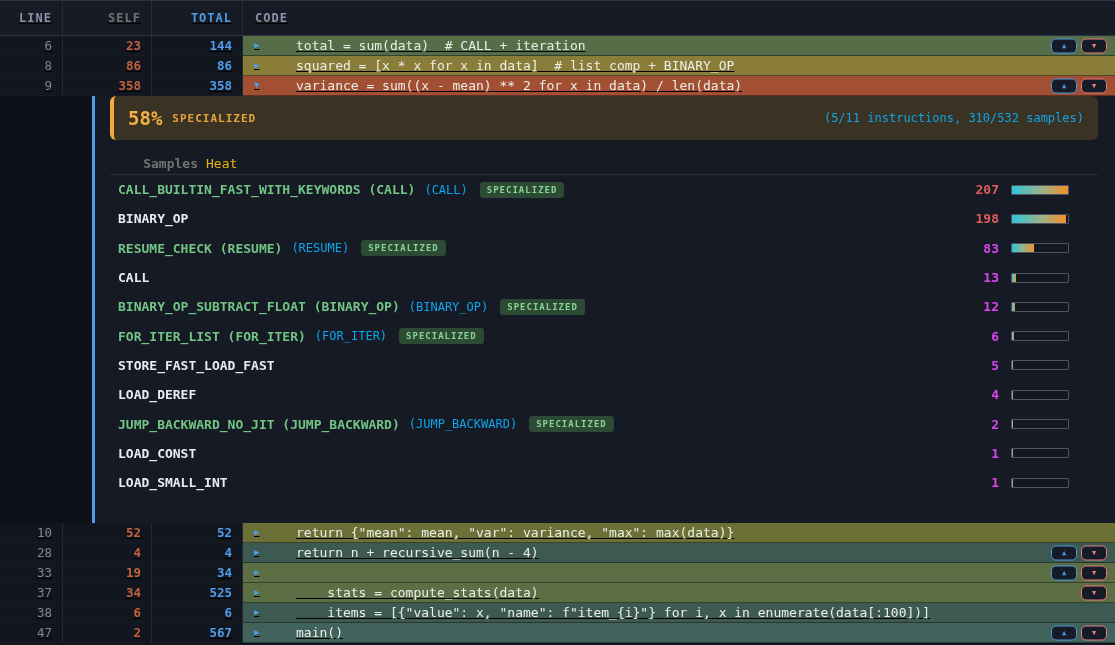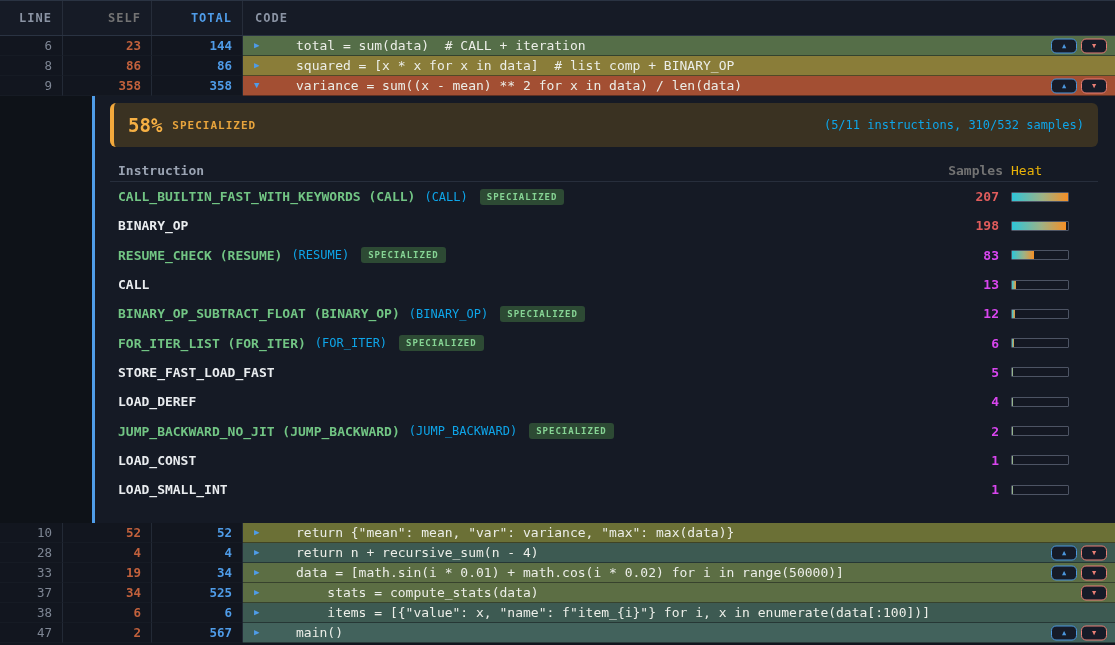--- a/index.html
+++ b/index.html
@@ -1,20 +1,20 @@
 <!DOCTYPE html>
 <html><head>
 <meta charset="utf-8">
 <style>
   * { box-sizing: border-box; margin: 0; padding: 0; }
   html, body { background: #0c0f15; }
   body { font-family: "DejaVu Sans Mono", "Liberation Mono", monospace; }
   .app {
     position: relative; width: 1115px; height: 645px;
-    background: #12161f; overflow: hidden;
+    background: #12161f; overflow: hidden; text-decoration: underline;
   }
   
   .thead {
     display: grid; grid-template-columns: 63px 89px 91px 1fr;
     height: 36px; align-items: center;
     background: #161b26;
     border-top: 1px solid #2a3342; border-bottom: 1px solid #2a3342;
   }
   .thead .hcell {
     font-size: 12px; font-weight: bold; letter-spacing: 1px;
@@ -61,21 +61,21 @@
   }
   .btn .tri { font-size: 7px; line-height: 1; }
   .btn.up { border: 1.5px solid #4b96dd; } .btn.up .tri { color: #4b96dd; }
   .btn.down { border: 1.5px solid #e97f76; } .btn.down .tri { color: #e97f76; }
   
   .expanded-section { position: relative; height: 427px; background: #151a25; }
   .gutter { position: absolute; left: 0; top: 0; width: 92px; height: 100%; background: #0e1218; }
   .indent-bar { position: absolute; left: 92px; top: 0; width: 3px; height: 100%; background: #4f9ce8; }
   .panel { position: absolute; left: 110px; right: 17px; top: 0; bottom: 0; }
   .banner {
-    margin-top: 7px; height: 44px; background: #3a3222;
+    height: 44px; background: #3a3222;
     border-left: 4px solid #f3a93c; border-radius: 6px;
     display: flex; align-items: center; padding: 0 14px;
   }
   .banner .pct { font-size: 19px; font-weight: bold; color: #f6b044; }
   .banner .pct-label { font-size: 11px; font-weight: bold; letter-spacing: 1px; color: #e8a43c; margin-left: 10px; }
   .banner .detail { margin-left: auto; font-size: 12px; color: #0ea5e9; }
   .itable-header {
     display: flex; align-items: center; height: 23px; margin-top: 12px;
     padding: 0 29px 0 8px; border-bottom: 1px solid #272e3c;
   }
@@ -171,21 +171,20 @@
   <div class="expanded-section">
     <div class="gutter"></div>
     <div class="indent-bar"></div>
     <div class="panel">
       <div class="banner">
         <span class="pct">58%</span>
         <span class="pct-label">SPECIALIZED</span>
         <span class="detail">(5/11 instructions, 310/532 samples)</span>
       </div>
       <div class="itable-header">
-        <span class="ih-instr">Instruction</span>
         <span class="ih-samples">Samples</span>
         <span class="ih-heat">Heat</span>
       </div>
       <div id="instr-rows">
           <div class="instr-row">
     <span class="iname green">CALL_BUILTIN_FAST_WITH_KEYWORDS (CALL)</span>
     <span class="ifam">(CALL)</span>
     <span class="ibadge">SPECIALIZED</span>
     <span class="ispacer"></span>
     <span class="isamples hot">207</span>
@@ -321,21 +320,20 @@
             </span>
       </span>
     </div>
   </div>
       <div class="code-row">
     <div class="cell line">33</div>
     <div class="cell self">19</div>
     <div class="cell total">34</div>
     <div class="cell codec" style="background: rgb(92, 110, 68);">
       <span class="expand">▶</span>
-      <span class="src">data = [math.sin(i * 0.01) + math.cos(i * 0.02) for i in range(50000)]</span>
       <span class="btns">
         <span class="btn up">
               <span class="tri">▲</span>
             </span>
         <span class="btn down">
               <span class="tri">▼</span>
             </span>
       </span>
     </div>
   </div>

